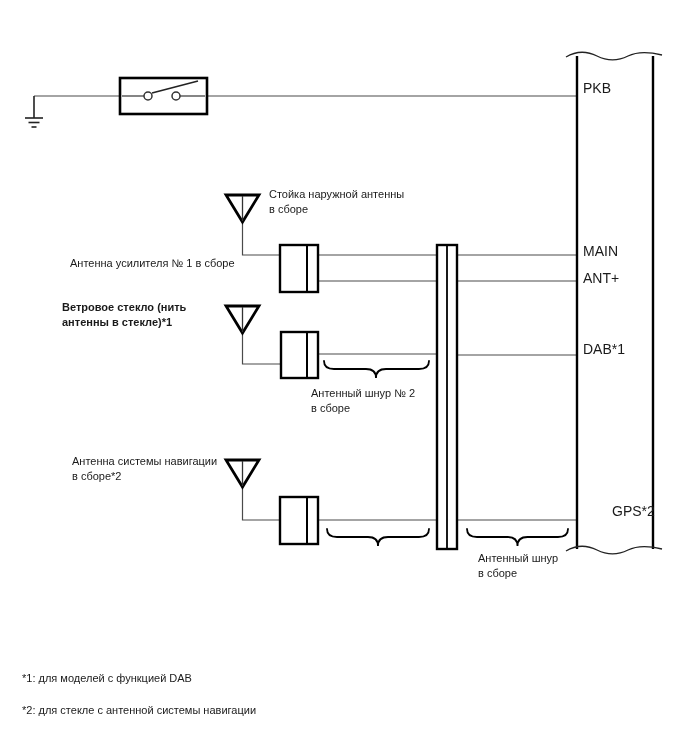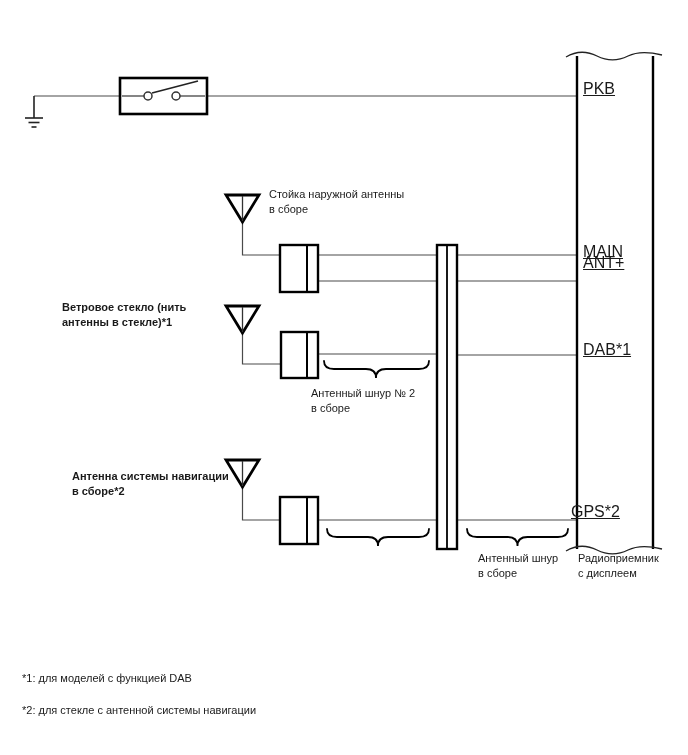--- a/index.html
+++ b/index.html
@@ -14,25 +14,24 @@
   .canvas svg { position: absolute; left: 0; top: 0; }
   .lbl {
     position: absolute;
     font-size: 11px;
     line-height: 15px;
     color: #1a1a1a;
     white-space: pre-line;
   }
   .pin {
     position: absolute;
-    font-size: 16px;
+    font-size: 14px;
     line-height: 13px;
     color: #1a1a1a;
     white-space: nowrap;
-    text-decoration: underline;
   }
   .fnote {
     position: absolute;
     font-size: 11px;
     line-height: 14px;
     color: #1a1a1a;
     white-space: nowrap;
   }
 </style>
 </head>
@@ -118,33 +117,32 @@
 
     <g stroke="#000000" stroke-width="1.8" fill="none" stroke-linecap="round">
       <path d="M324,361 q0,8 10,8 H366 q10,0 10,9 q0,-9 10,-9 H419 q10,0 10,-8"></path>
       <path d="M327,529 q0,8 10,8 H368 q10,0 10,9 q0,-9 10,-9 H419 q10,0 10,-8"></path>
       <path d="M467,529 q0,8 10,8 H507.5 q10,0 10,9 q0,-9 10,-9 H558 q10,0 10,-8"></path>
     </g>
   </svg>
 
   <div class="lbl" style="left:269px; top:187px;">Стойка наружной антенны
 в сборе</div>
+  <div class="lbl" style="left:70px; top:256px;">Антенна усилителя № 1 в сборе</div>
   <div class="lbl" style="left:62px; top:300px;font-weight:bold;">Ветровое стекло (нить
 антенны в стекле)*1</div>
   <div class="lbl" style="left:311px; top:386px;">Антенный шнур № 2
 в сборе</div>
-  <div class="lbl" style="left:72px; top:469px;font-weight:bold;">Антенна системы навигации
+  <div class="lbl" style="left:72px; top:454px;">Антенна системы навигации
 в сборе*2</div>
   <div class="lbl" style="left:478px; top:551px;">Антенный шнур
 в сборе</div>
-  <div class="lbl" style="left:578px; top:551px;">Радиоприемник
-с дисплеем</div>
 
   <div class="pin" style="left:583px; top:82px;">PKB</div>
   <div class="pin" style="left:583px; top:245px;">MAIN</div>
-  <div class="pin" style="left:583px; top:256px;text-align:right;">ANT+</div>
+  <div class="pin" style="left:583px; top:272px;text-align:right;">ANT+</div>
   <div class="pin" style="left:583px; top:343px;">DAB*1</div>
-  <div class="pin" style="left:571px; top:505px;">GPS*2</div>
+  <div class="pin" style="left:612px; top:505px;">GPS*2</div>
 
   <div class="fnote" style="left:22px; top:671px;text-align:center;">*1: для моделей с функцией DAB</div>
   <div class="fnote" style="left:22px; top:703px;">*2: для стекле с антенной системы навигации</div>
 
 </div>
 
 </body></html>

